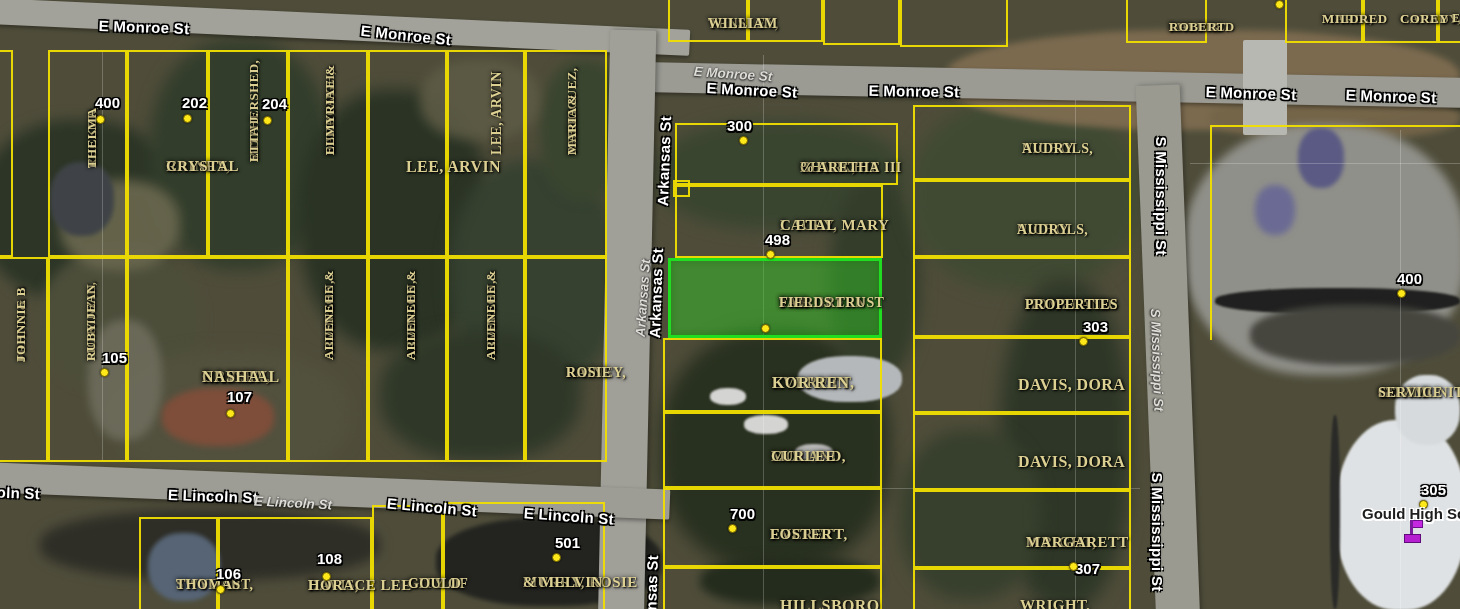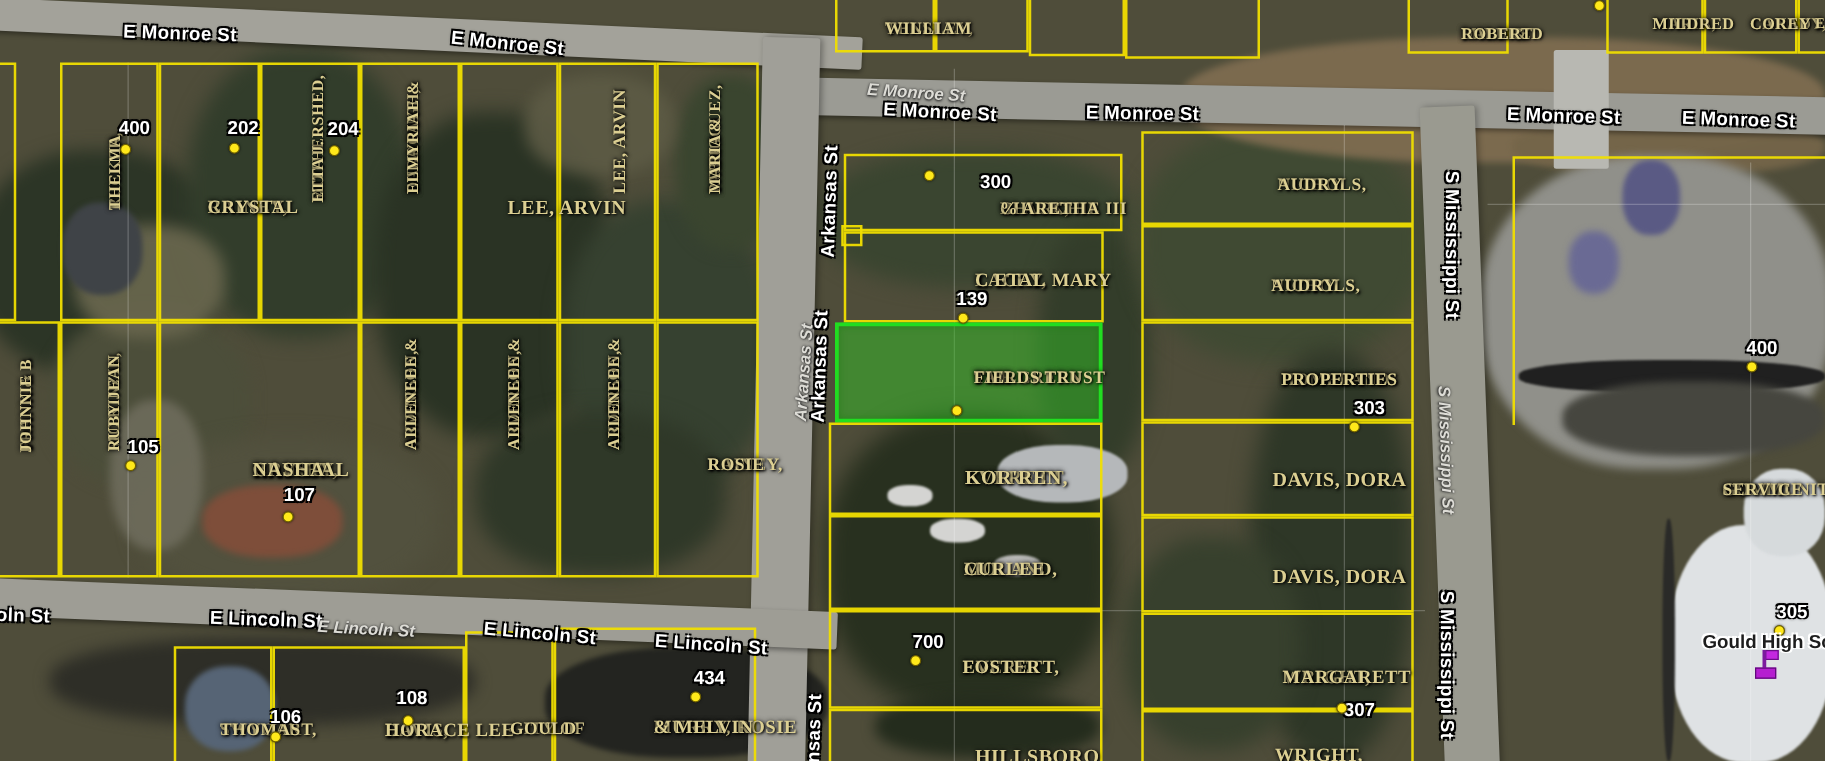--- a/index.html
+++ b/index.html
@@ -334,24 +334,24 @@
       <div>COMMUNITY</div>
       <div>SERVICE</div>
     </div>
     <div class="pnum" style="left: 95px; top: 94px;">400</div>
     <div class="pnum" style="left: 182px; top: 94px;">202</div>
     <div class="pnum" style="left: 262px; top: 95px;">204</div>
     <div class="pnum" style="left: 102px; top: 349px;">105</div>
     <div class="pnum" style="left: 227px; top: 388px;">107</div>
     <div class="pnum" style="left: 216px; top: 565px;">106</div>
     <div class="pnum" style="left: 317px; top: 550px;">108</div>
-    <div class="pnum" style="left: 784px; top: 117px; margin-top: 20px;">300</div>
-    <div class="pnum" style="left: 765px; top: 231px;">139</div>
+    <div class="pnum" style="left: 727px; top: 117px;">300</div>
+    <div class="pnum" style="left: 765px; top: 231px;">498</div>
     <div class="pnum" style="left: 730px; top: 505px;">700</div>
-    <div class="pnum" style="left: 555px; top: 534px;">434</div>
+    <div class="pnum" style="left: 555px; top: 534px;">501</div>
     <div class="pnum" style="left: 1083px; top: 318px; text-align: center;">303</div>
     <div class="pnum" style="left: 1075px; top: 560px;">307</div>
     <div class="pnum" style="left: 1397px; top: 270px;">400</div>
     <div class="pnum" style="left: 1421px; top: 481px;">305</div>
     <div class="pdot" style="left: 96px; top: 115px;"></div>
     <div class="pdot" style="left: 183px; top: 114px;"></div>
     <div class="pdot" style="left: 263px; top: 116px;"></div>
     <div class="pdot" style="left: 100px; top: 368px;"></div>
     <div class="pdot" style="left: 226px; top: 409px;"></div>
     <div class="pdot" style="left: 216px; top: 585px;"></div>

